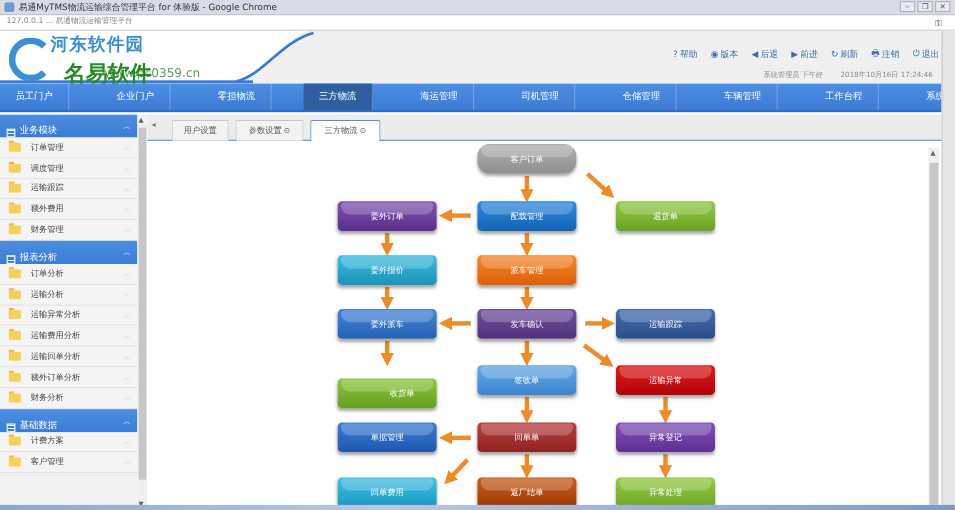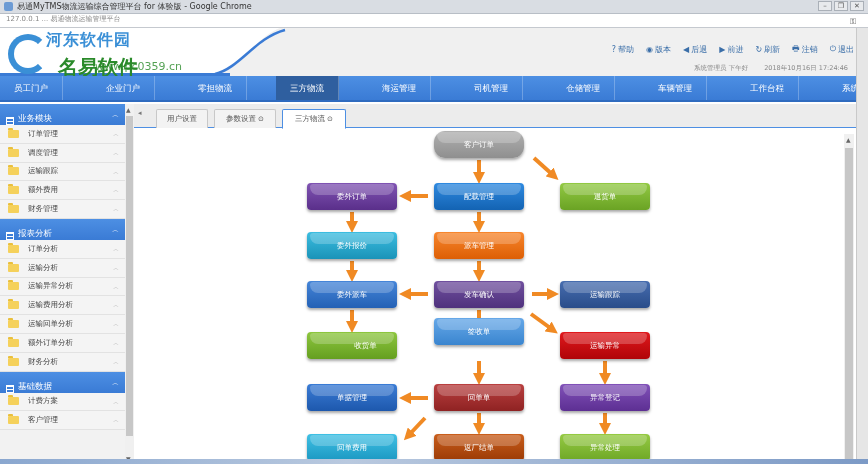--- a/index.html
+++ b/index.html
@@ -293,22 +293,22 @@
 
   <div class="node" style="left:434px; top:131px; background:linear-gradient(#b0b0b0,#8f8f8f);border-radius:11px;">客户订单</div>
   <div class="node" style="left:434px; top:183px; background:linear-gradient(#2f8ae0,#1363b3);">配载管理</div>
   <div class="node" style="left:560px; top:183px; background:linear-gradient(#92c943,#6aa324);">退货单</div>
   <div class="node" style="left:307px; top:183px; background:linear-gradient(#8054b3,#5a2f8a);">委外订单</div>
   <div class="node" style="left:307px; top:232px; background:linear-gradient(#3cbde0,#1a93b8);">委外报价</div>
   <div class="node" style="left:434px; top:232px; background:linear-gradient(#f7862d,#dd5f05);">派车管理</div>
   <div class="node" style="left:307px; top:281px; background:linear-gradient(#4585d8,#2461b5);">委外派车</div>
   <div class="node" style="left:434px; top:281px; background:linear-gradient(#70509e,#4f317d);">发车确认</div>
   <div class="node" style="left:560px; top:281px; background:linear-gradient(#476daf,#2a4d8a);">运输跟踪</div>
-  <div class="node" style="left:307px; top:332px; background:linear-gradient(#8dc63f,#659f20);padding-left:27px;">收货单</div>
-  <div class="node" style="left:434px; top:318px; background:linear-gradient(#66a8e8,#3a85cf);">签收单</div>
+  <div class="node" style="left:307px; top:344px; background:linear-gradient(#8dc63f,#659f20);padding-left:27px;">收货单</div>
+  <div class="node" style="left:434px; top:332px; background:linear-gradient(#66a8e8,#3a85cf);">签收单</div>
   <div class="node" style="left:560px; top:332px; background:linear-gradient(#e0191d,#b00408);">运输异常</div>
   <div class="node" style="left:307px; top:384px; background:linear-gradient(#3b7cd5,#1d58ad);">单据管理</div>
   <div class="node" style="left:434px; top:384px; background:linear-gradient(#b94040,#8f2222);">回单单</div>
   <div class="node" style="left:560px; top:384px; background:linear-gradient(#8152b8,#5d2f93);">异常登记</div>
   <div class="node" style="left:307px; top:434px; background:linear-gradient(#40c0e4,#1b98c2);">回单费用</div>
   <div class="node" style="left:434px; top:434px; background:linear-gradient(#c95e1c,#9b3a05);">返厂结单</div>
   <div class="node" style="left:560px; top:434px; background:linear-gradient(#95ca43,#6ea726);">异常处理</div>
 </div>
 
 <div class="bottom-strip"></div>

